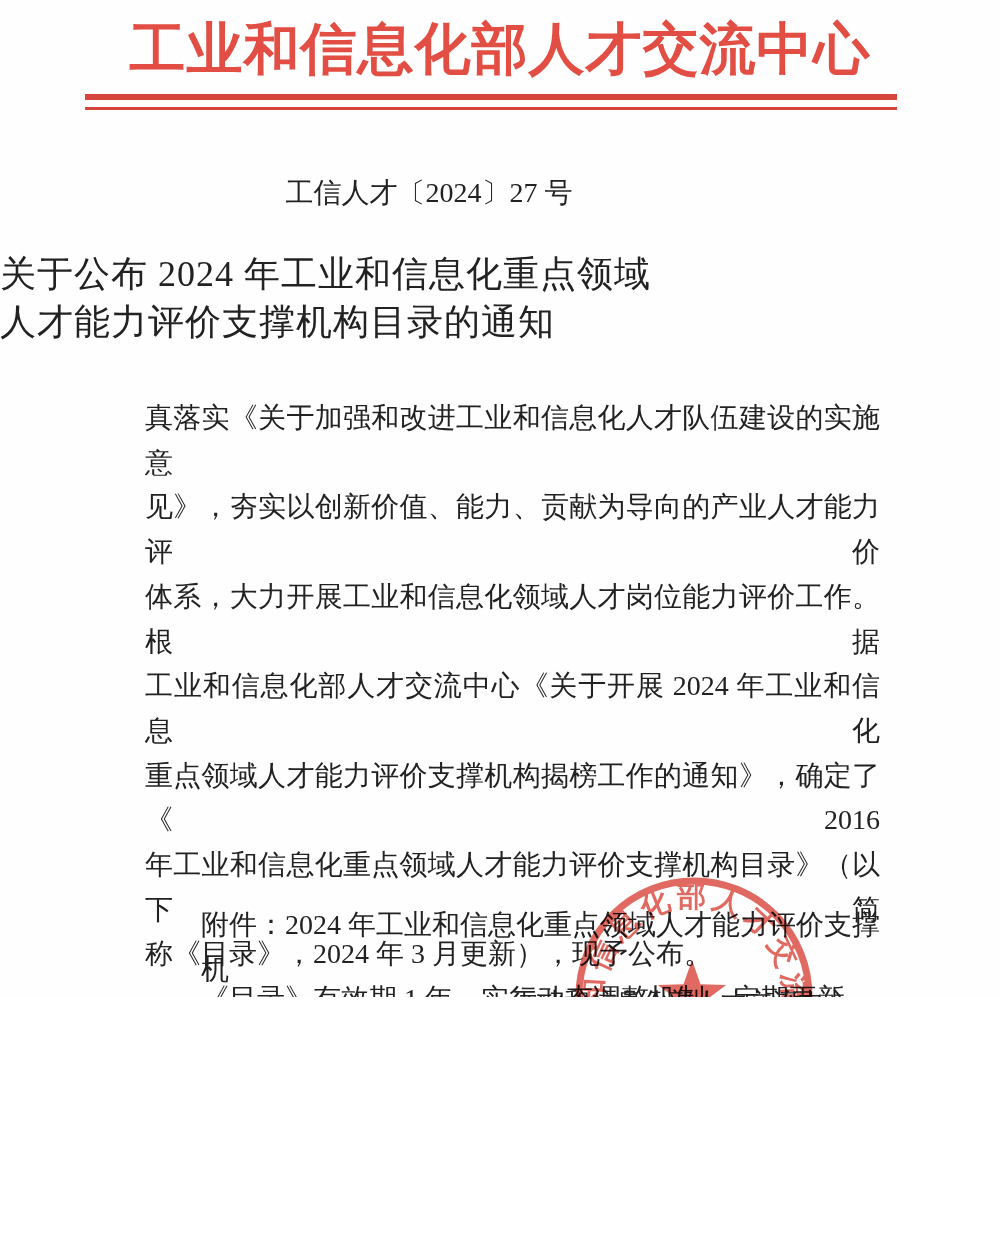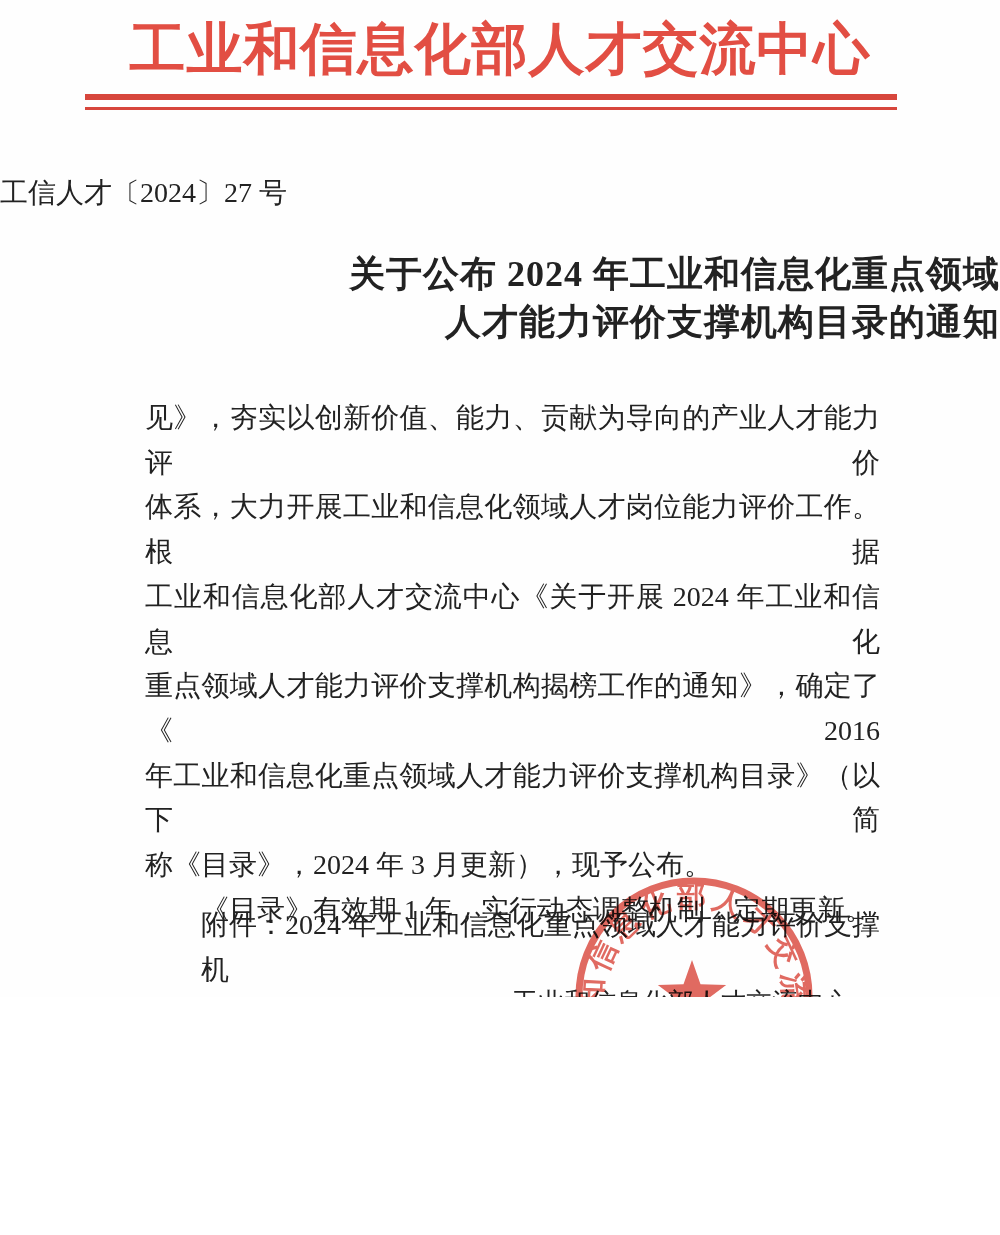--- a/index.html
+++ b/index.html
@@ -18,26 +18,26 @@
     position:absolute;top:12px;left:0;width:100%;text-align:center;
     font-size:56px;font-weight:bold;color:var(--header-red);
     letter-spacing:1px;white-space:nowrap;
   }
   .rule{position:absolute;left:85px;width:812px;background:var(--rule-red);}
   .rule.top-thick{top:94px;height:6px;}
   .rule.top-thin{top:107px;height:3px;}
   .rule.bottom-thin{top:1181px;height:3px;width:816px;}
   .rule.bottom-thick{top:1189px;height:7px;width:816px;}
   .doc-number{
-    position:absolute;top:174px;left:0;width:858px;text-align:left;
+    position:absolute;top:174px;left:0;width:858px;text-align:center;
     font-size:28px;white-space:nowrap;
   }
   .doc-title{
-    position:absolute;top:250px;left:0;width:100%;text-align:right;
-    font-size:36px;font-weight:bold;line-height:48px;letter-spacing:1px;
+    position:absolute;top:250px;left:0;width:100%;text-align:left;
+    font-size:36px;font-weight:normal;line-height:48px;letter-spacing:1px;
   }
   .body-block{
     position:absolute;left:145px;width:735px;
     font-size:28px;line-height:44.7px;
   }
   .body-block.main{top:396px;}
   .body-block.attachment{top:903px;}
   .body-line{white-space:nowrap;}
   .body-line.indent{padding-left:56px;}
   .body-line.fill{
@@ -78,20 +78,21 @@
   <div class="rule top-thin"></div>
 
   <div class="doc-number">工信人才〔2024〕27 号</div>
 
   <div class="doc-title">
     <div>关于公布 2024 年工业和信息化重点领域</div>
     <div>人才能力评价支撑机构目录的通知</div>
   </div>
 
   <div class="body-block main">
+      <div class="body-line fill">真落实《关于加强和改进工业和信息化人才队伍建设的实施意</div>
       <div class="body-line fill">见》，夯实以创新价值、能力、贡献为导向的产业人才能力评价</div>
       <div class="body-line fill">体系，大力开展工业和信息化领域人才岗位能力评价工作。根据</div>
       <div class="body-line fill">工业和信息化部人才交流中心《关于开展 2024 年工业和信息化</div>
       <div class="body-line fill">重点领域人才能力评价支撑机构揭榜工作的通知》，确定了《2016</div>
       <div class="body-line fill">年工业和信息化重点领域人才能力评价支撑机构目录》（以下简</div>
       <div class="body-line">称《目录》，2024 年 3 月更新），现予公布。</div>
       <div class="body-line indent">《目录》有效期 1 年，实行动态调整机制，定期更新。</div>
     </div>
 
   <div class="body-block attachment">

